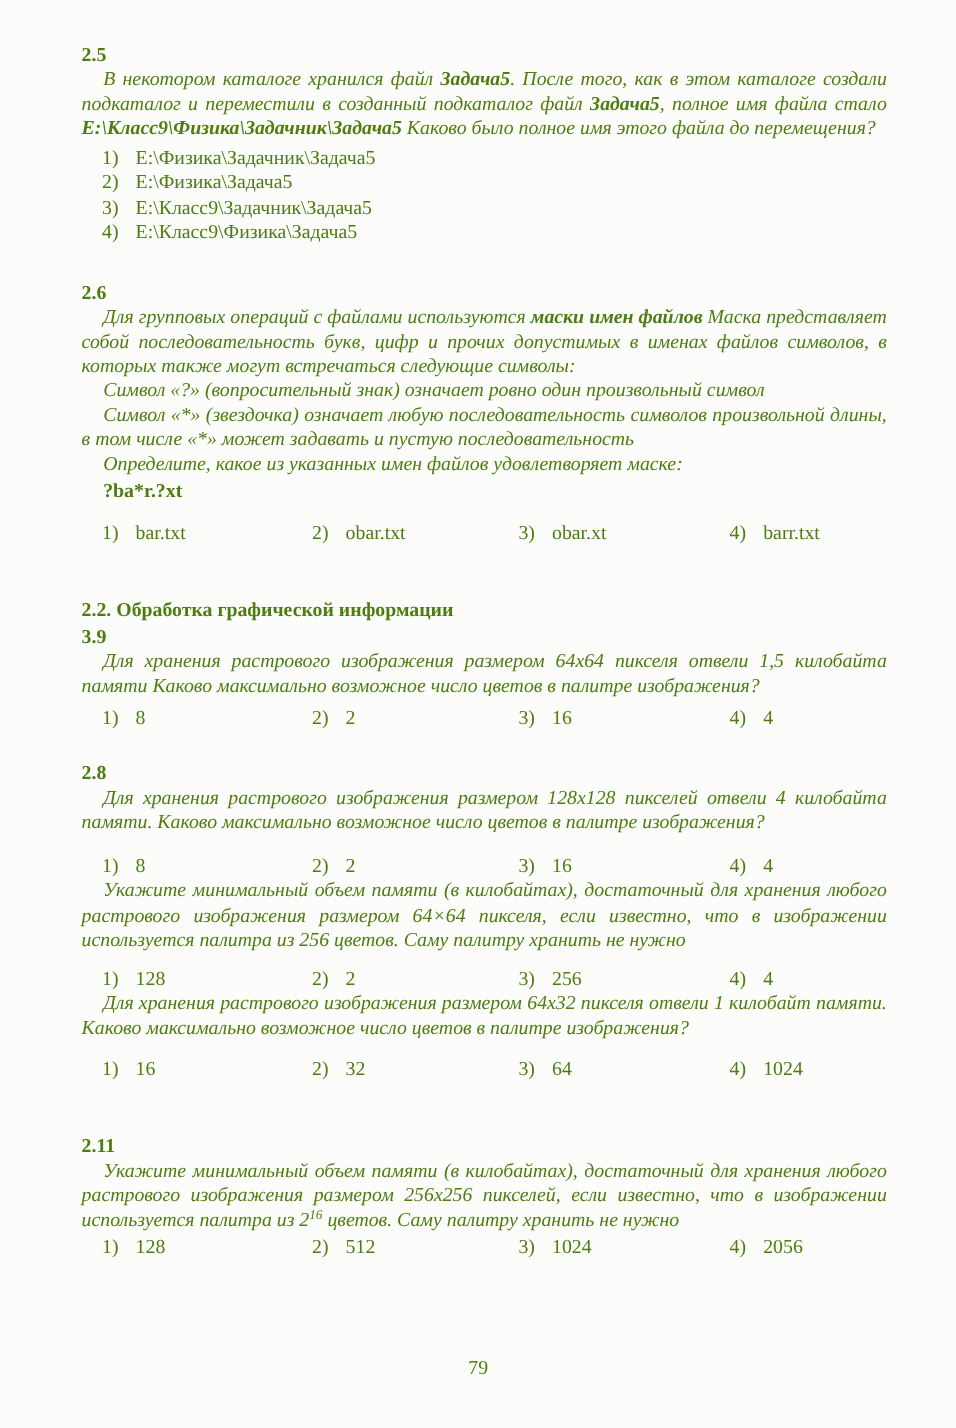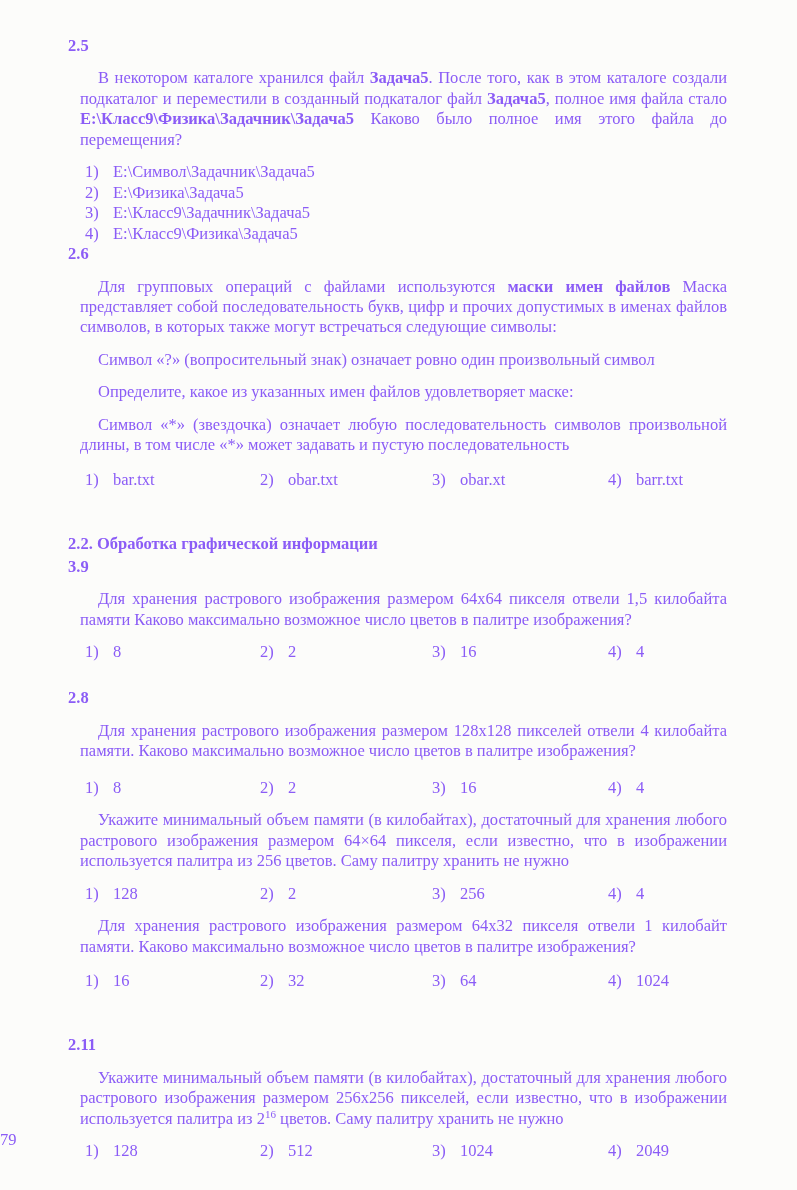--- a/index.html
+++ b/index.html
@@ -2,94 +2,96 @@
 <html><head>
 <meta charset="utf-8">
 <style>
   * { box-sizing: border-box; }
   html, body { margin: 0; padding: 0; background: #9a9a9a; }
   .page {
     width: 797px;
     height: 1190px;
     margin: 0 auto;
     background: #fcfcfa;
-    color: #8b5cf6;
+    color: #4d7c0f;
     font-family: "Liberation Serif", "DejaVu Serif", serif;
     font-size: 16.5px;
     line-height: 1.24;
     padding: 36px 58px 0 68px;
     position: relative;
     overflow: hidden;
   }
   .pnum { font-weight: bold; margin: 0; }
   .heading { font-weight: bold; margin: 0; }
-  .para { margin: 12px; text-indent: 18px; text-align: justify; }
+  .para { margin: 0; text-indent: 18px; text-align: justify; font-style: italic; }
   .mask { margin: 2px 0 0 0; font-weight: bold; text-indent: 18px; }
   b { font-weight: bold; }
   sup { font-size: 11px; line-height: 0; }
 
   .vopts { margin: 4px 0 0 0; padding-left: 17px; }
   .vopt { display: flex; }
   .opt-num { width: 28px; flex: 0 0 28px; }
 
   .hopts {
     display: grid;
     grid-template-columns: 175px 172px 176px 1fr;
     padding-left: 17px;
     margin-top: 6px;
   }
   .hopt { display: flex; }
 
-  .mt30 { }
+  .mt30 { margin-top: 30px; }
   .mt28 { margin-top: 44px; }
   .mt26 { margin-top: 26px; }
   .mt14 { margin-top: 14px !important; }
   .mt16 { margin-top: 16px !important; }
   .mt12 { margin-top: 12px !important; }
   .mt10 { margin-top: 10px; }
   .mt2  { margin-top: 2px; }
   .mt2o { margin-top: 2px !important; }
 
   .footer {
     position: absolute;
     bottom: 40px;
     left: 0; right: 0;
+    text-align: center;
   }
 </style>
 </head>
 <body>
 
 <div class="page">
 
   <div class="pnum">2.5</div>
   <p class="para"><span>В некотором каталоге хранился файл </span><b>Задача5</b><span>. После того, как в этом каталоге создали подкаталог и переместили в созданный подкаталог файл </span><b>Задача5</b><span>, полное имя файла стало </span><b>E:\Класс9\Физика\Задачник\Задача5</b><span>  Каково было полное имя этого файла до перемещения?</span></p>
   <div class="vopts">
     <div class="vopt">
         <span class="opt-num">1)</span>
-        <span class="opt-val">E:\Символ\Задачник\Задача5</span>
+        <span class="opt-val">E:\Физика\Задачник\Задача5</span>
       </div>
     <div class="vopt">
         <span class="opt-num">2)</span>
         <span class="opt-val">E:\Физика\Задача5</span>
       </div>
     <div class="vopt">
         <span class="opt-num">3)</span>
         <span class="opt-val">E:\Класс9\Задачник\Задача5</span>
       </div>
     <div class="vopt">
         <span class="opt-num">4)</span>
         <span class="opt-val">E:\Класс9\Физика\Задача5</span>
       </div>
   </div>
 
   <div class="pnum mt30">2.6</div>
   <p class="para"><span>Для групповых операций с файлами используются </span><b>маски имен файлов</b><span>  Маска представляет собой последовательность букв, цифр и прочих допустимых в именах файлов символов, в которых также могут встречаться следующие символы:</span></p>
   <p class="para">Символ «?» (вопросительный знак) означает ровно один произвольный символ</p>
+  <p class="para">Символ «*» (звездочка) означает любую последовательность символов произвольной длины, в том числе «*» может задавать и пустую последовательность</p>
   <p class="para">Определите, какое из указанных имен файлов удовлетворяет маске:</p>
-  <p class="para">Символ «*» (звездочка) означает любую последовательность символов произвольной длины, в том числе «*» может задавать и пустую последовательность</p>
+  <p class="mask">?ba*r.?xt</p>
   <div class="hopts mt14">
     <span class="hopt">
         <span class="opt-num">1)</span>
         <span class="opt-val">bar.txt</span>
       </span>
     <span class="hopt">
         <span class="opt-num">2)</span>
         <span class="opt-val">obar.txt</span>
       </span>
     <span class="hopt">
@@ -196,18 +198,18 @@
     <span class="hopt">
         <span class="opt-num">2)</span>
         <span class="opt-val">512</span>
       </span>
     <span class="hopt">
         <span class="opt-num">3)</span>
         <span class="opt-val">1024</span>
       </span>
     <span class="hopt">
         <span class="opt-num">4)</span>
-        <span class="opt-val">2049</span>
+        <span class="opt-val">2056</span>
       </span>
   </div>
 
   <div class="footer">79</div>
 </div>
 
 </body></html>

